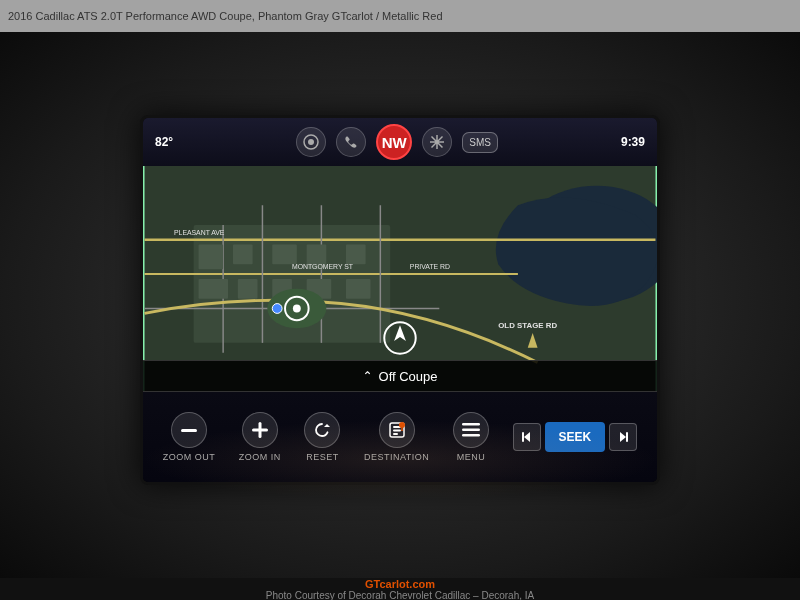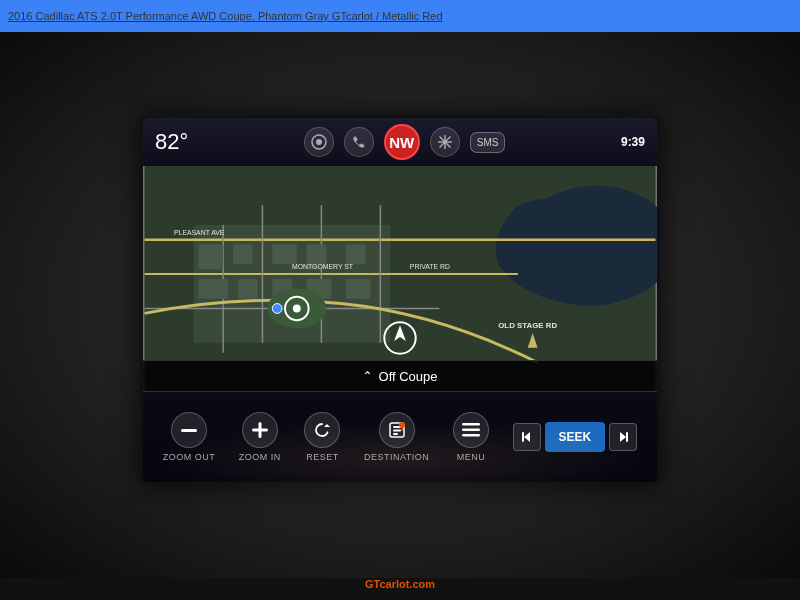--- a/index.html
+++ b/index.html
@@ -12,28 +12,27 @@
       position: relative;
     }
 
     
     .title-bar {
       position: absolute;
       top: 0;
       left: 0;
       right: 0;
       height: 22px;
-      background: #3b82f6;
+      background: #a3a3a3;
       display: flex;
       align-items: center;
       padding: 16px 8px;
       font-size: 11px;
       color: #333;
       z-index: 10;
-      text-decoration: underline;
     }
 
     
     .infotainment {
       width: 520px;
       height: 370px;
       background: #000;
       border-radius: 8px;
       border: 3px solid #111;
       position: relative;
@@ -51,22 +50,22 @@
       background: linear-gradient(to bottom, #1a1a2e, #0d0d1a);
       display: flex;
       align-items: center;
       justify-content: space-between;
       padding: 0 12px;
       z-index: 5;
     }
 
     .temp-display {
       color: #fff;
-      font-size: 22px;
-      font-weight: normal;
+      font-size: 12px;
+      font-weight: bold;
     }
 
     .status-icons {
       display: flex;
       align-items: center;
       gap: 10px;
     }
 
     .status-icon {
       width: 30px;
@@ -110,21 +109,21 @@
       font-weight: bold;
     }
 
     
     .map-area {
       position: absolute;
       top: 48px;
       left: 0;
       right: 0;
       bottom: 90px;
-      background: #737373;
+      background: #86efac;
       overflow: hidden;
       text-decoration: underline;
     }
 
     .map-svg {
       width: 100%;
       height: 100%;
     }
 
     
@@ -463,13 +462,14 @@
 
       </div>
     </div>
   </div>
 </div>
 
 <div class="reflection"></div>
 
 <div class="photo-credit">
   <span class="gtcarlot-logo">GTcarlot.com</span>
+  <span>Photo Courtesy of Decorah Chevrolet Cadillac – Decorah, IA</span>
 </div>
 
 </body></html>

